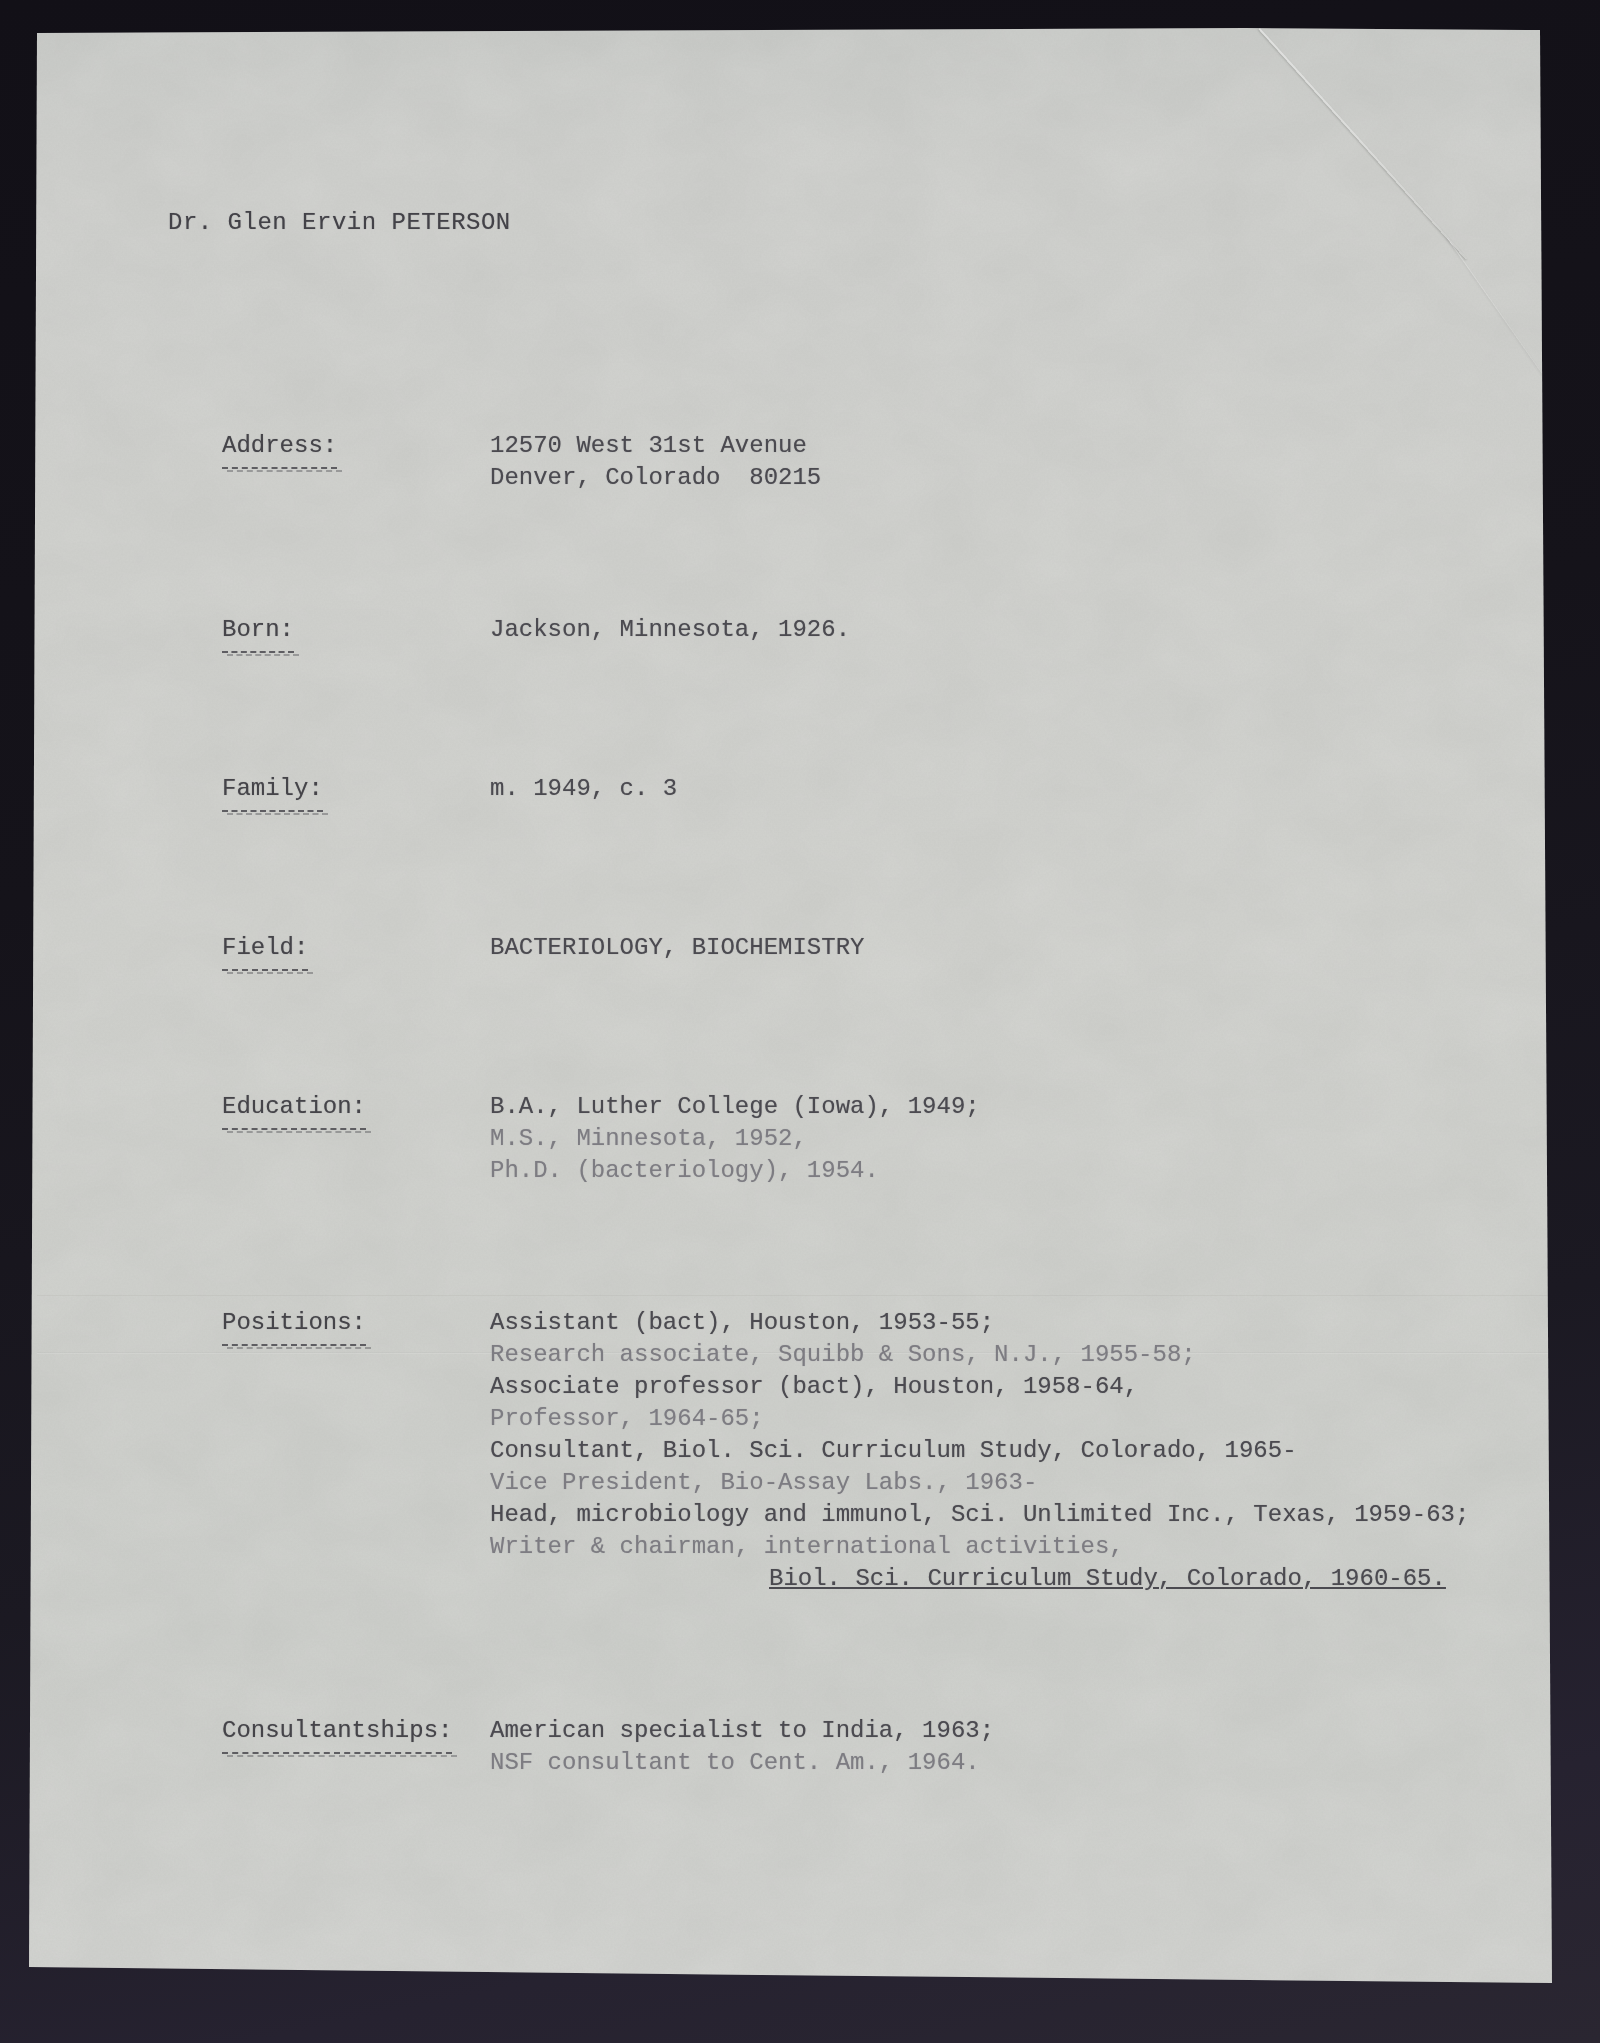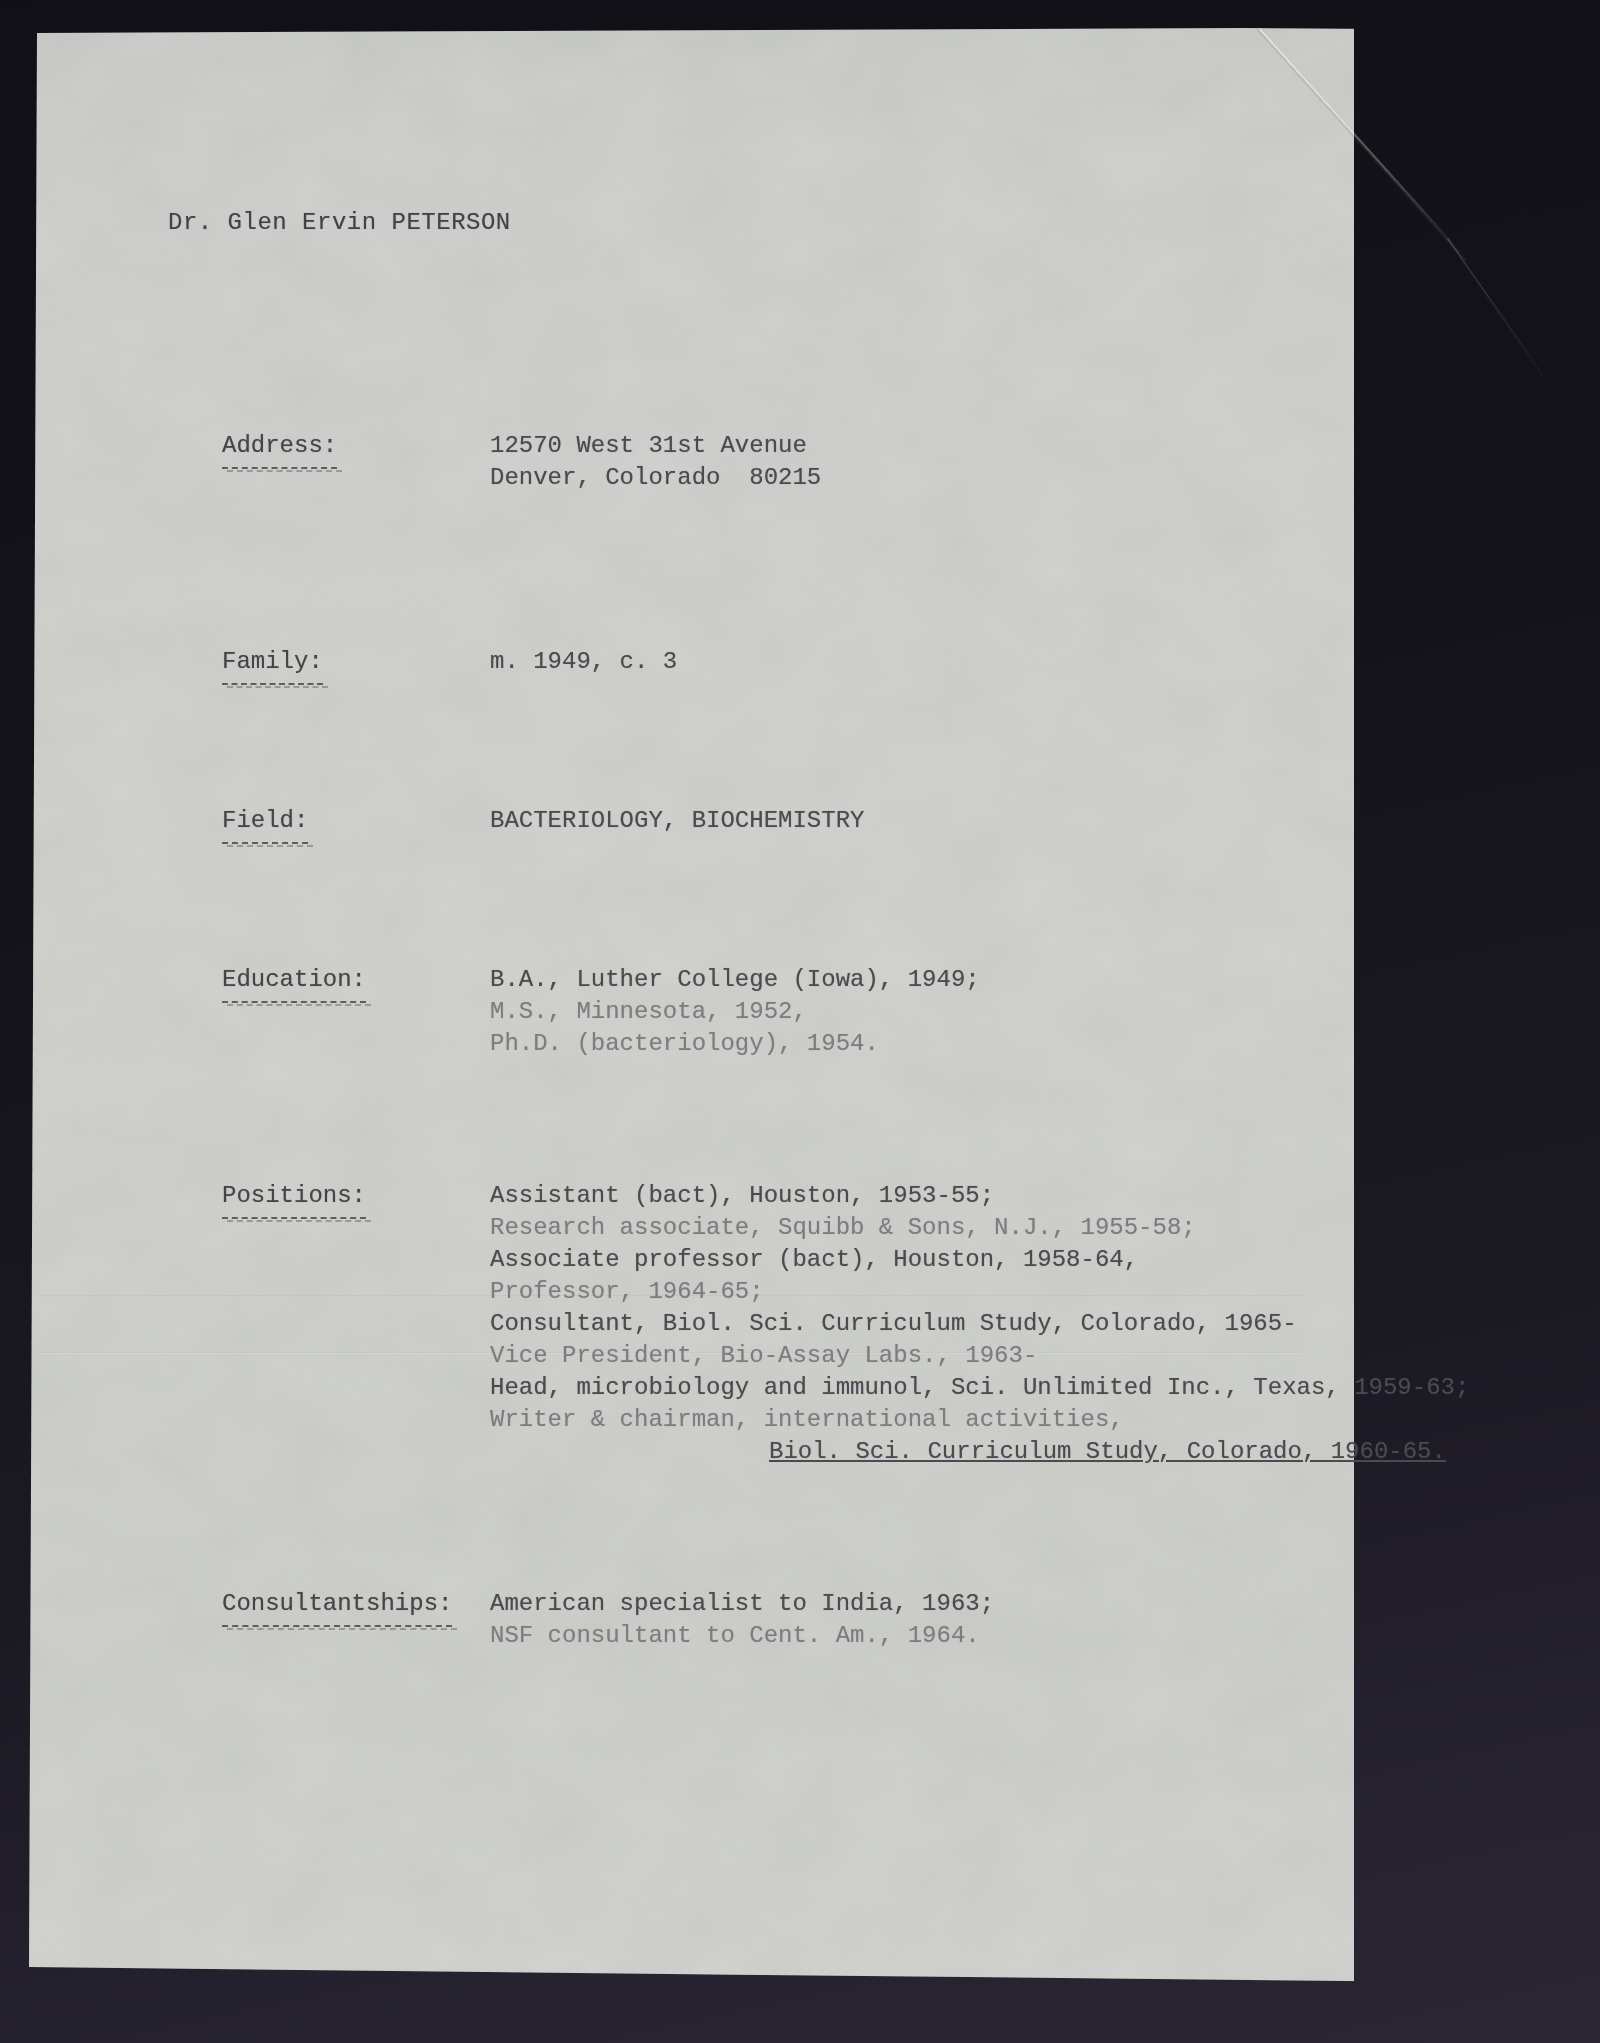--- a/index.html
+++ b/index.html
@@ -6,21 +6,21 @@
     margin: 0;
     padding: 0;
     width: 1600px;
     height: 2043px;
     overflow: hidden;
     background: linear-gradient(168deg, #121017 0%, #15131a 38%, #1b1922 68%, #262230 88%, #2a2631 100%);
     font-family: "Liberation Mono", "DejaVu Sans Mono", monospace;
   }
   .stage {
     position: relative;
-    width: 1354px;
+    width: 1600px;
     height: 2043px;
   }
   
   .paper {
     position: absolute;
     inset: 0;
     clip-path: polygon(37px 33px, 1245px 28px, 1540px 30px, 1552px 1983px, 760px 1975px, 29px 1967px);
     background: linear-gradient(180deg, #c4c6c3 0%, #cacbc8 8%, #cccdc9 45%, #c8cac6 80%, #cdcecb 100%);
   }
   .grain {
@@ -148,20 +148,24 @@
     <div class="crease-horizontal"></div>
 
     <div class="content">
       <h1 class="doc-title">Dr. Glen Ervin PETERSON</h1>
       <div class="rows">
   <div class="row">
     <div class="row-label"><div class="label-line"><span class="label-text">Address:</span></div></div>
     <div class="row-values"><div class="value-line">12570 West 31st Avenue</div><div class="value-line">Denver, Colorado  80215</div></div>
   </div>
 
+  <div class="row">
+    <div class="row-label"><div class="label-line"><span class="label-text">Born:</span></div></div>
+    <div class="row-values"><div class="value-line">Jackson, Minnesota, 1926.</div></div>
+  </div>
 
   <div class="row">
     <div class="row-label"><div class="label-line"><span class="label-text">Family:</span></div></div>
     <div class="row-values"><div class="value-line">m. 1949, c. 3</div></div>
   </div>
 
   <div class="row">
     <div class="row-label"><div class="label-line"><span class="label-text">Field:</span></div></div>
     <div class="row-values"><div class="value-line">BACTERIOLOGY, BIOCHEMISTRY</div></div>
   </div>

